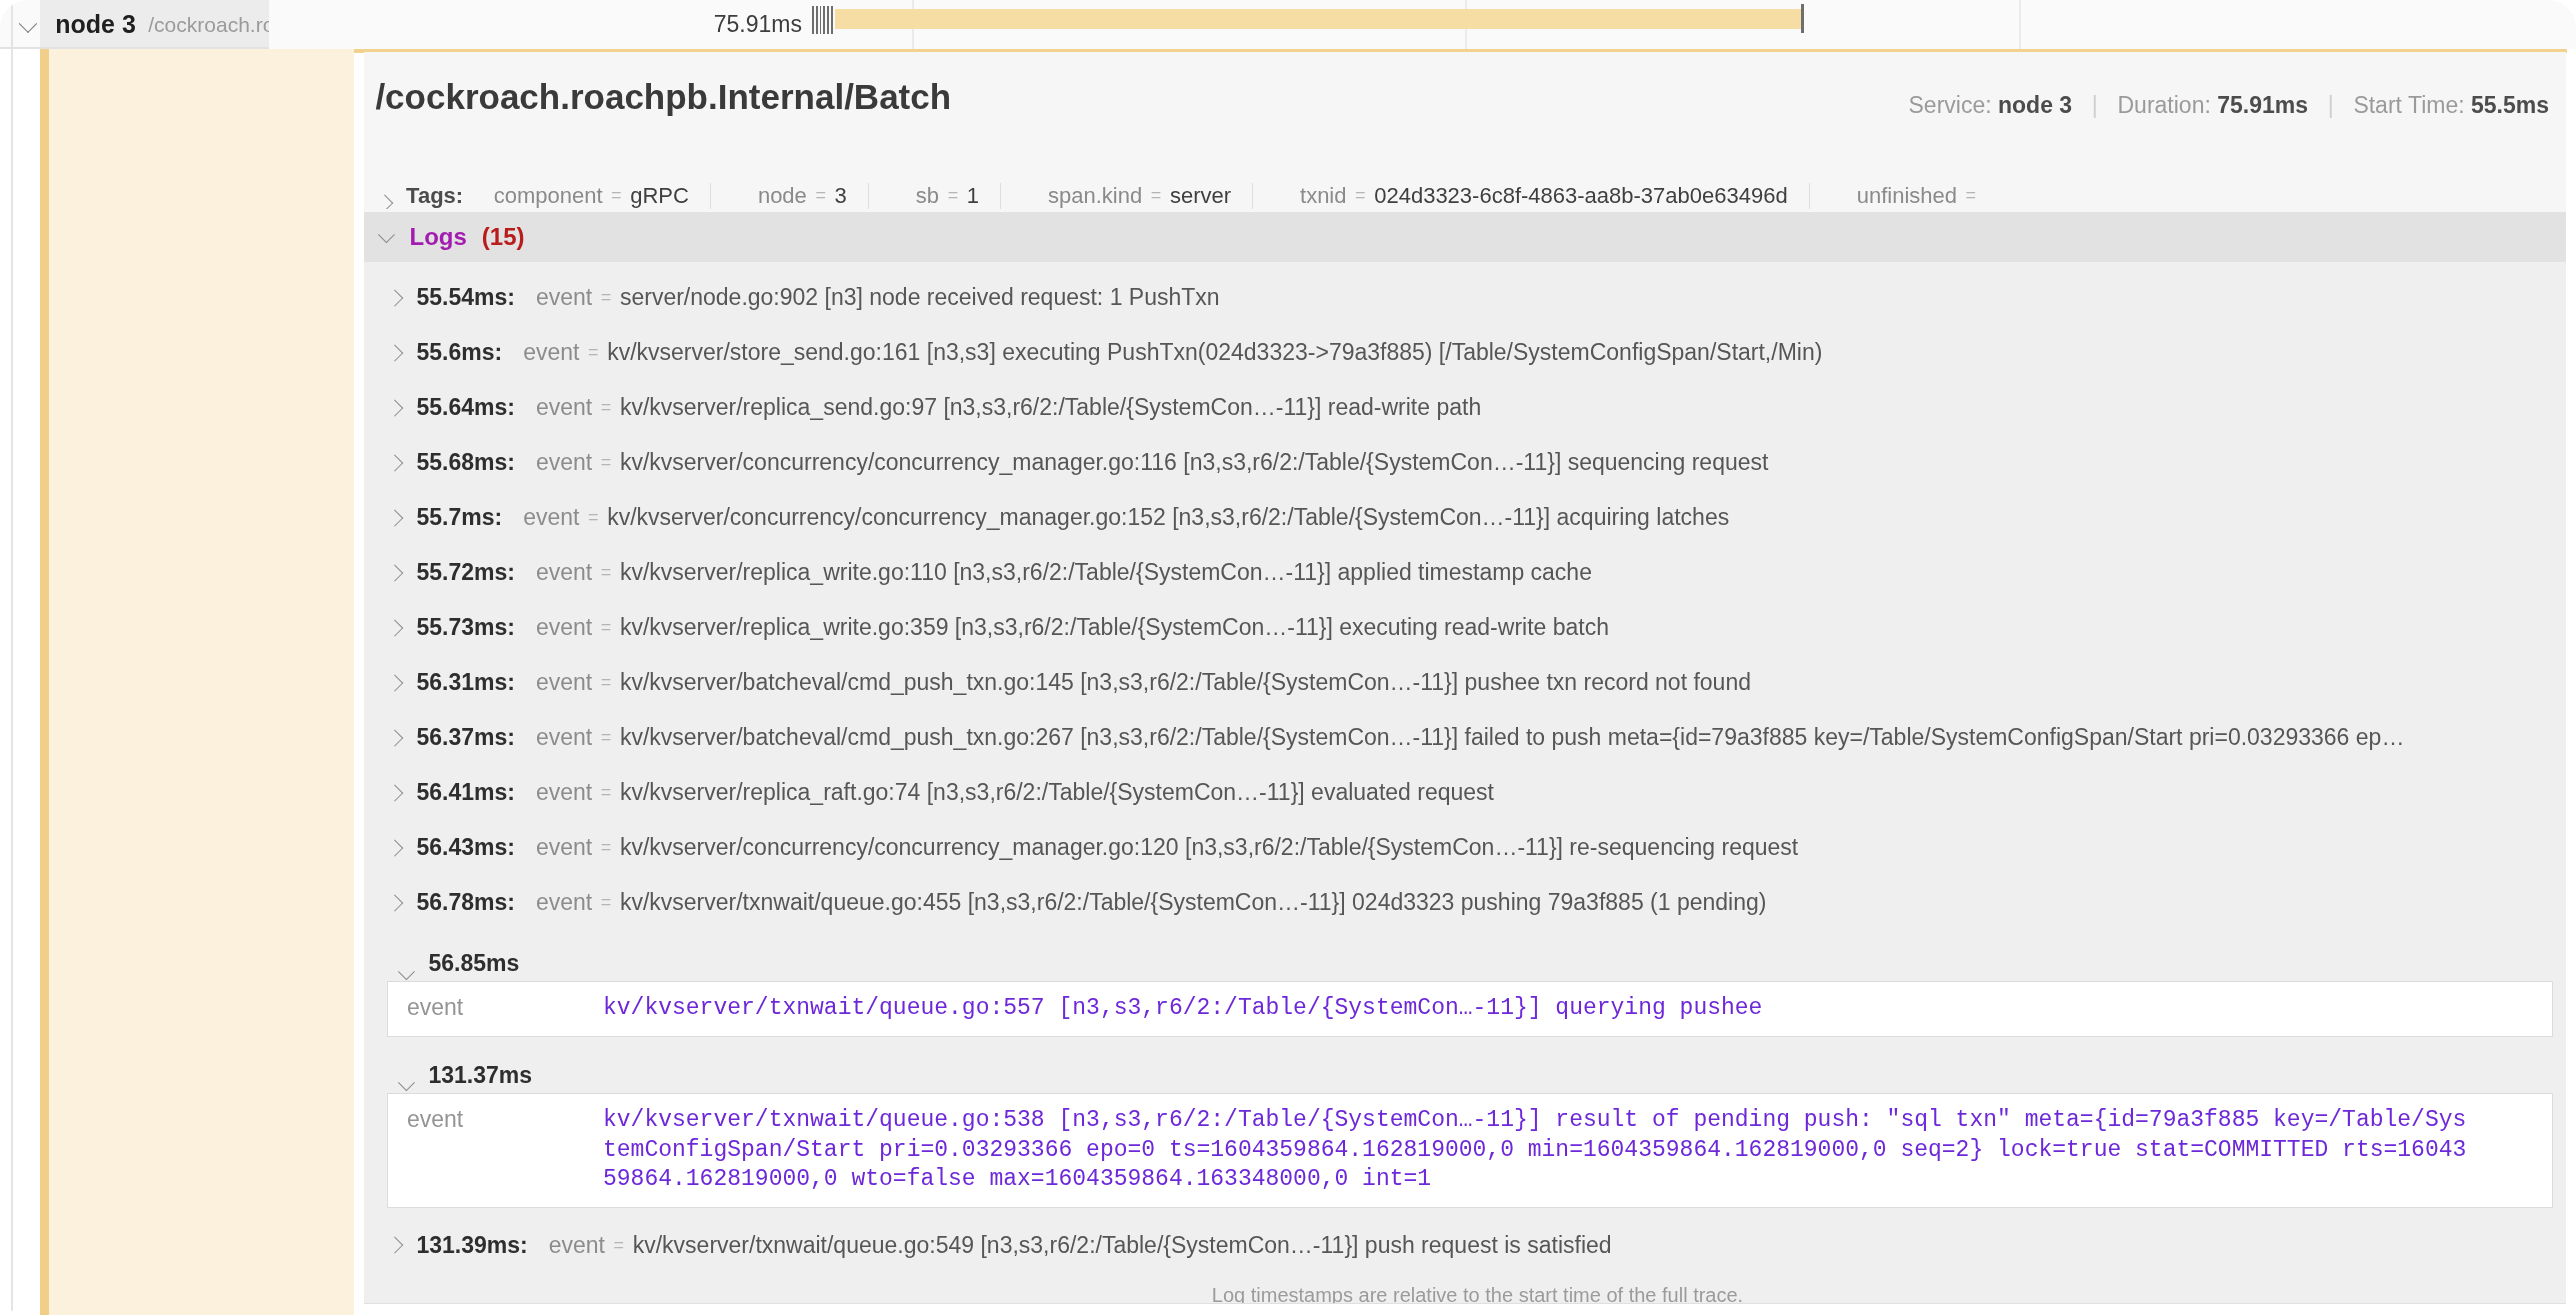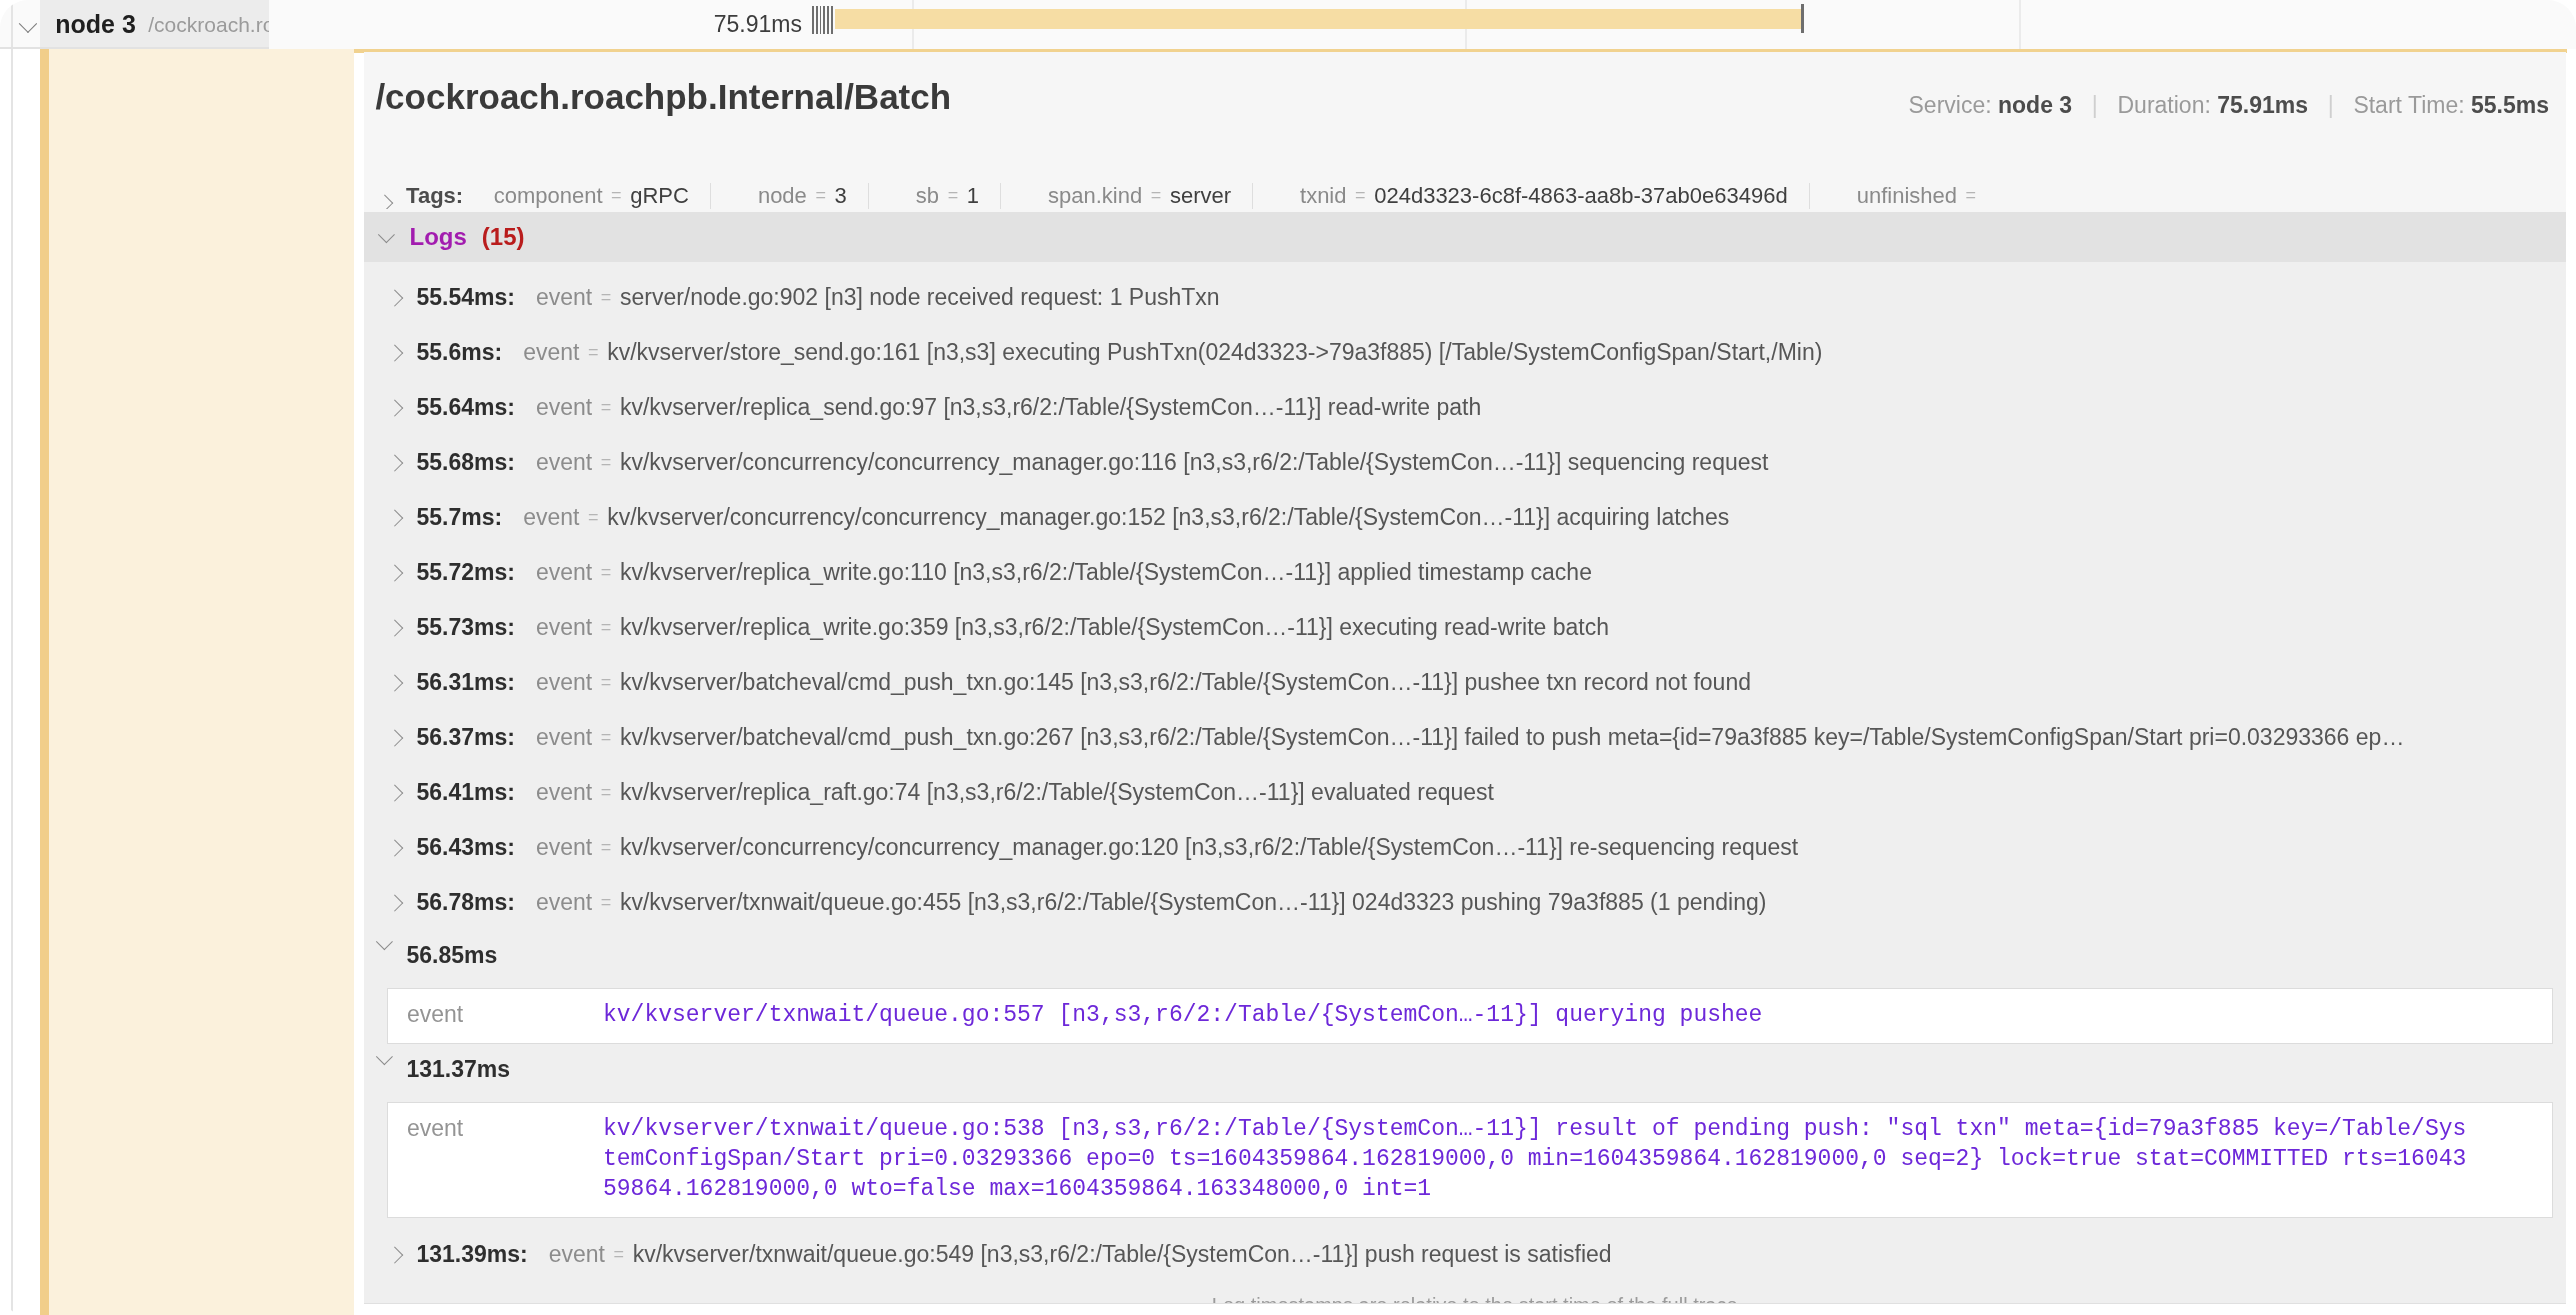--- a/index.html
+++ b/index.html
@@ -52,21 +52,21 @@
   .logs-title{font-size:24px;font-weight:bold;color:#a21caf;margin-left:17px;}
   .logs-count{font-size:24px;color:#b91c1c;margin-left:15px;font-weight:bold;}
 
   .logs-body{background:#efefef;flex:1;padding-top:7.6px;overflow:hidden;}
   .log-row{display:flex;align-items:center;height:55px;padding-left:25px;font-size:23px;
            white-space:nowrap;overflow:hidden;}
   .log-row .ts{font-weight:bold;color:#2e2e2e;margin:0 21px 0 16px;}
   .log-row .key{color:#8c8c8c;}
   .log-row .msg{color:#565656;}
 
-  .exp-header{display:flex;align-items:flex-start;height:42px;padding-left:15px;margin-top:12px;}
+  .exp-header{display:flex;align-items:flex-end;height:42px;padding-left:37px;margin-top:5px;}
   .exp-header .ts{font-size:23px;font-weight:bold;color:#2e2e2e;margin-left:16px;}
   .exp-box{background:#fff;border:1px solid #dcdcdc;margin:3.8px 13.3px 9.5px 23px;display:flex;
            padding:12.4px 0;align-items:flex-start;}
   .exp-key{width:215px;padding-left:19px;box-sizing:border-box;color:#949494;font-size:23px;flex:none;}
   .exp-val{font-family:"Liberation Mono",monospace;font-size:23px;line-height:29.6px;color:#6d28d9;
            width:calc(135ch + 3.8px);max-width:calc(100% - 229px);word-break:break-all;}
 
   .logs-footer{font-size:20px;color:#9b9b9b;padding:11.4px 0 0 25px;text-align:center;}
 
   

